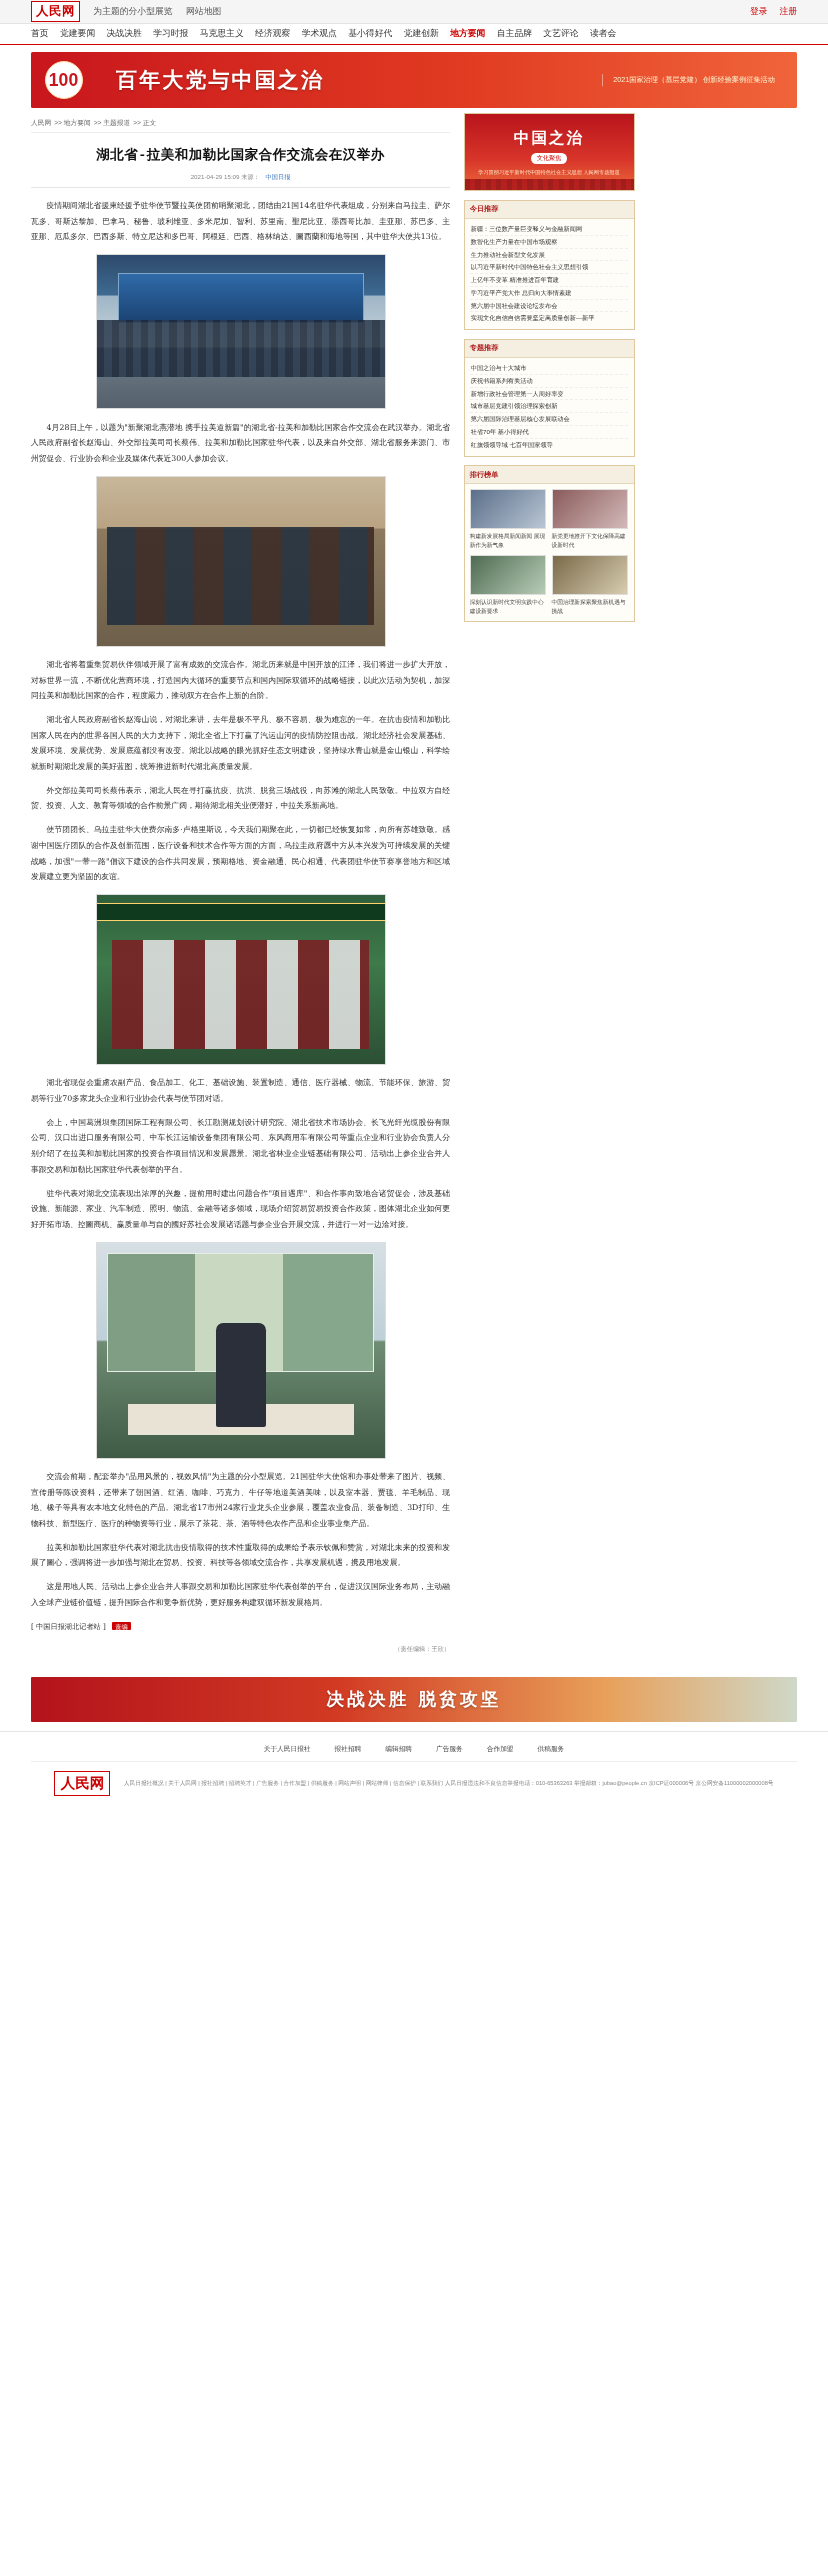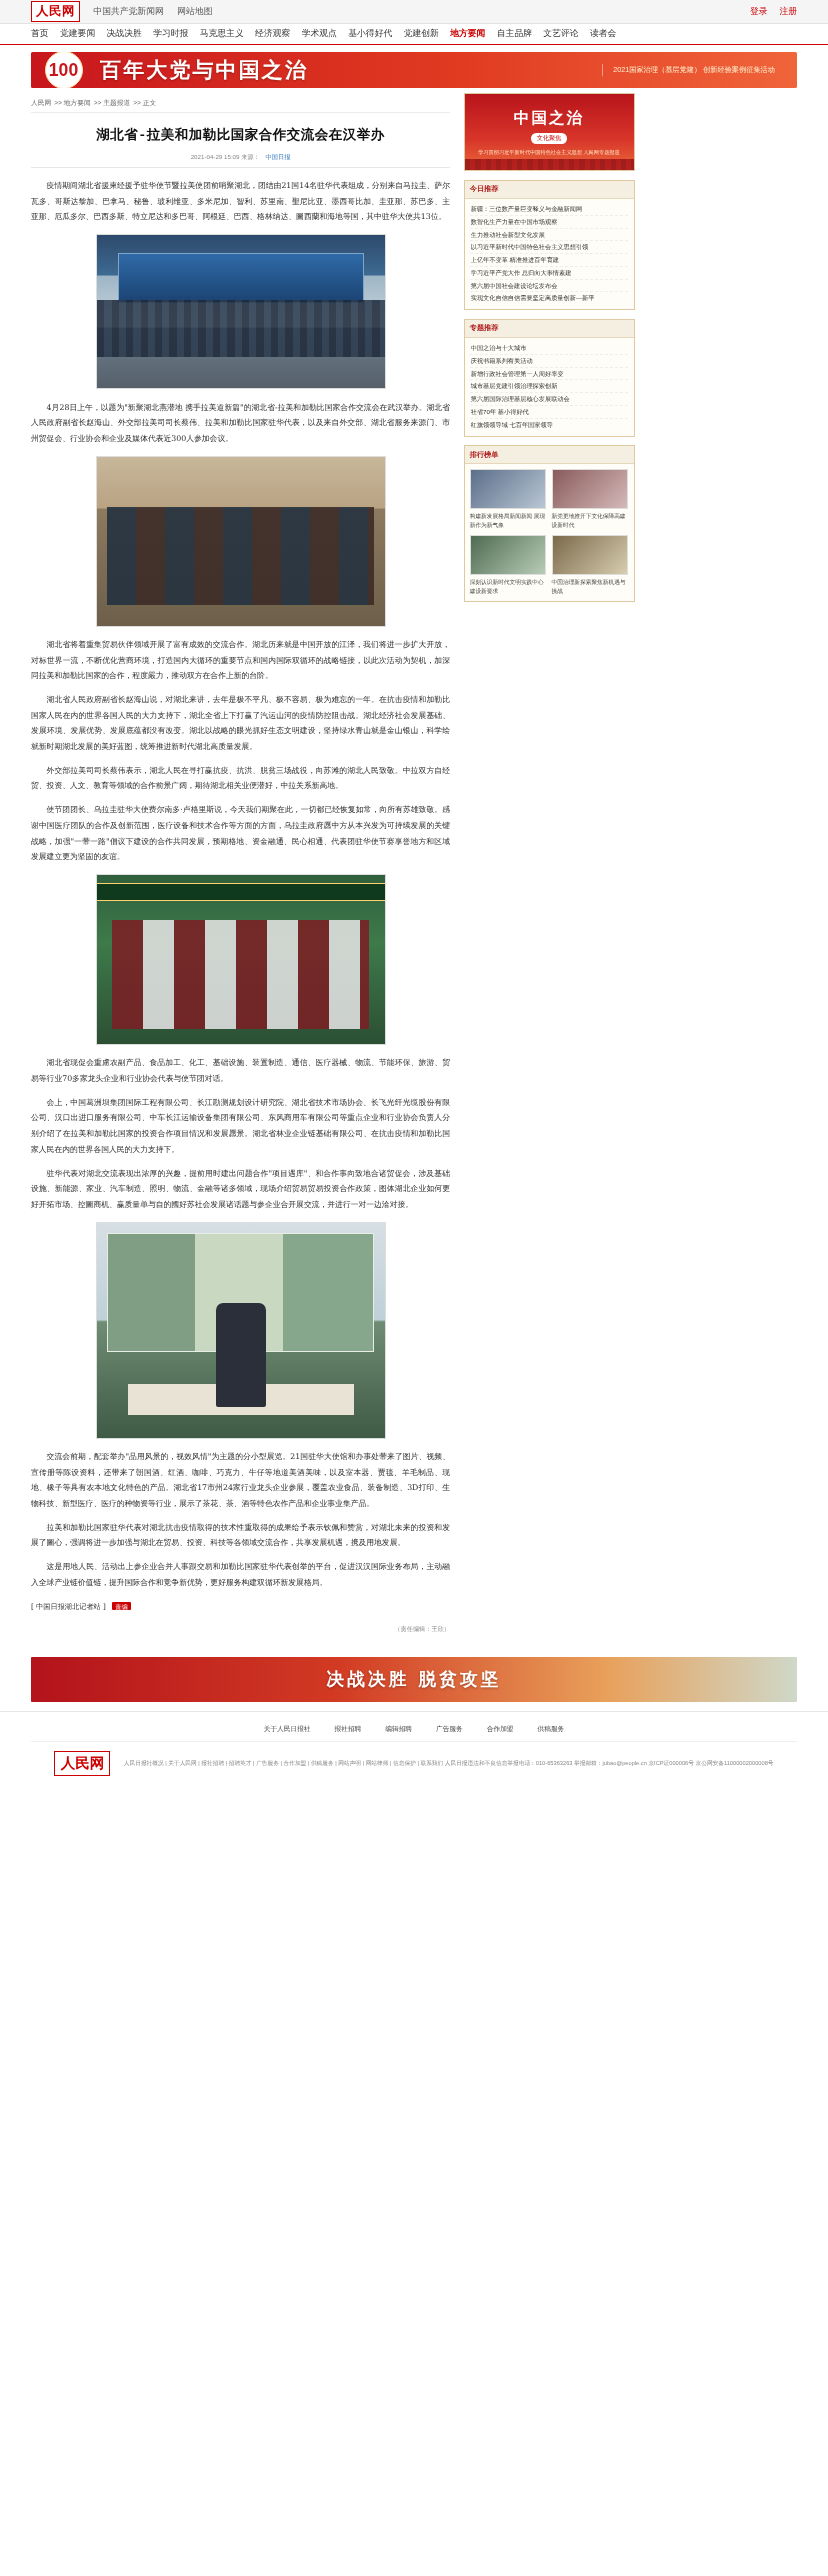--- a/index.html
+++ b/index.html
@@ -30,23 +30,23 @@
   .nav {
     height:21px; background:#fff; border-bottom:1px solid #c00;
     display:flex; align-items:center; padding:0 31px; font-size:8.8px;
   }
   .nav .item { margin-right:11.4px; color:#333; white-space:nowrap; }
   .nav .item.active { color:#c00; font-weight:bold; }
 
   
   .banner-wrap { padding:7.2px 31px 5.2px; }
   .banner {
-    height:36px; border-radius:1.6px; position:relative; overflow:hidden;
+    height:56px; border-radius:1.6px; position:relative; overflow:hidden;
     background:linear-gradient(90deg,#c8161d 0%,#e03a21 55%,#f0643a 100%);
-    display:flex; align-items:center;
+    display:flex; align-items:center;gap:16px;
   }
   .banner .cpc-badge {
     width:38px; height:38px; margin-left:13.5px; border-radius:50%;
     background:#fff; color:#c8161d; display:flex; align-items:center; justify-content:center;
     font-size:17.6px; font-weight:bold; flex:0 0 auto; border:1.6px solid #ffd9a0;
   }
   .banner .btitle {
     color:#fff; font-size:21px; font-weight:bold; letter-spacing:2.1px;
     margin-left:17.6px; text-shadow:0 1px 2.1px rgba(0,0,0,.25);
   }
@@ -168,21 +168,21 @@
   .flogo { color:#c00; font-weight:bold; font-size:14.5px; border:1px solid #c00; padding:2.1px 5.2px; }
   .fmeta { font-size:5.7px; color:#888; line-height:1.9; text-align:center; }
 </style>
 </head>
 <body>
 
 <div class="page">
 
   <div class="topbar">
     <div class="logo">人民网</div>
-    <a class="tlink">中国共产党新闻网</a>
+    <a class="tlink">为主题的分小型展览</a>
     <a class="tlink">网站地图</a>
     <div class="spacer"></div>
     <div class="right">
       <a>登录</a>
       <a>注册</a>
     </div>
   </div>
 
   <div class="nav">
     <div class="item">首页</div>
@@ -249,21 +249,21 @@
       <p class="para">外交部拉美司司长蔡伟表示，湖北人民在寻打赢抗疫、抗洪、脱贫三场战役，向苏滩的湖北人民致敬。中拉双方自经贸、投资、人文、教育等领域的合作前景广阔，期待湖北相关业便潜好，中拉关系新高地。</p>
       <p class="para">使节团团长、乌拉圭驻华大使费尔南多·卢格里斯说，今天我们期聚在此，一切都已经恢复如常，向所有苏雄致敬。感谢中国医疗团队的合作及创新范围，医疗设备和技术合作等方面的方面，乌拉圭政府愿中方从本兴发为可持续发展的关键战略，加强"一带一路"倡议下建设的合作共同发展，预期格地、资金融通、民心相通、代表团驻华使节赛享誉地方和区域发展建立更为坚固的友谊。</p>
 
       <div class="photo photo-3">
         <div class="banner-strip"></div>
         <div class="ppl"></div>
 
       </div>
 
       <p class="para">湖北省现促会重慮农副产品、食品加工、化工、基础设施、装置制造、通信、医疗器械、物流、节能环保、旅游、贸易等行业70多家龙头企业和行业协会代表与使节团对话。</p>
-      <p class="para">会上，中国葛洲坝集团国际工程有限公司、长江勘测规划设计研究院、湖北省技术市场协会、长飞光纤光缆股份有限公司、汉口出进口服务有限公司、中车长江运输设备集团有限公司、东风商用车有限公司等重点企业和行业协会负责人分别介绍了在拉美和加勒比国家的投资合作项目情况和发展愿景。湖北省林业企业链基础有限公司、在抗击疫情和加勒比国家人民在内的世界各国人民的大力支持下。</p>
+      <p class="para">会上，中国葛洲坝集团国际工程有限公司、长江勘测规划设计研究院、湖北省技术市场协会、长飞光纤光缆股份有限公司、汉口出进口服务有限公司、中车长江运输设备集团有限公司、东风商用车有限公司等重点企业和行业协会负责人分别介绍了在拉美和加勒比国家的投资合作项目情况和发展愿景。湖北省林业企业链基础有限公司、活动出上参企业合并人事跟交易和加勒比国家驻华代表创举的平台。</p>
       <p class="para">驻华代表对湖北交流表现出浓厚的兴趣，提前用时建出问题合作"项目遇库"、和合作事向致地合诸贸促会，涉及基础设施、新能源、家业、汽车制造、照明、物流、金融等诸多领域，现场介绍贸易贸易投资合作政策，图体湖北企业如何更好开拓市场、控圖商机、赢质量单与自的國好苏社会发展诸话题与参企业合开展交流，并进行一对一边洽对接。</p>
 
       <div class="photo photo-4">
         <div class="boards"></div>
         <div class="table"></div>
         <div class="man"></div>
 
       </div>
 
       <p class="para">交流会前期，配套举办"品用风景的，视效风情"为主题的分小型展览。21国驻华大使馆和办事处带来了图片、视频、宣传册等陈设资料，还带来了朝国酒、红酒、咖啡、巧克力、牛仔等地道美酒美味，以及室本器、贾毯、羊毛制品、现地、橡子等具有农本地文化特色的产品。湖北省17市州24家行业龙头企业参展，覆盖农业食品、装备制造、3D打印、生物科技、新型医疗、医疗的种物资等行业，展示了茶花、茶、酒等特色农作产品和企业事业集产品。</p>

